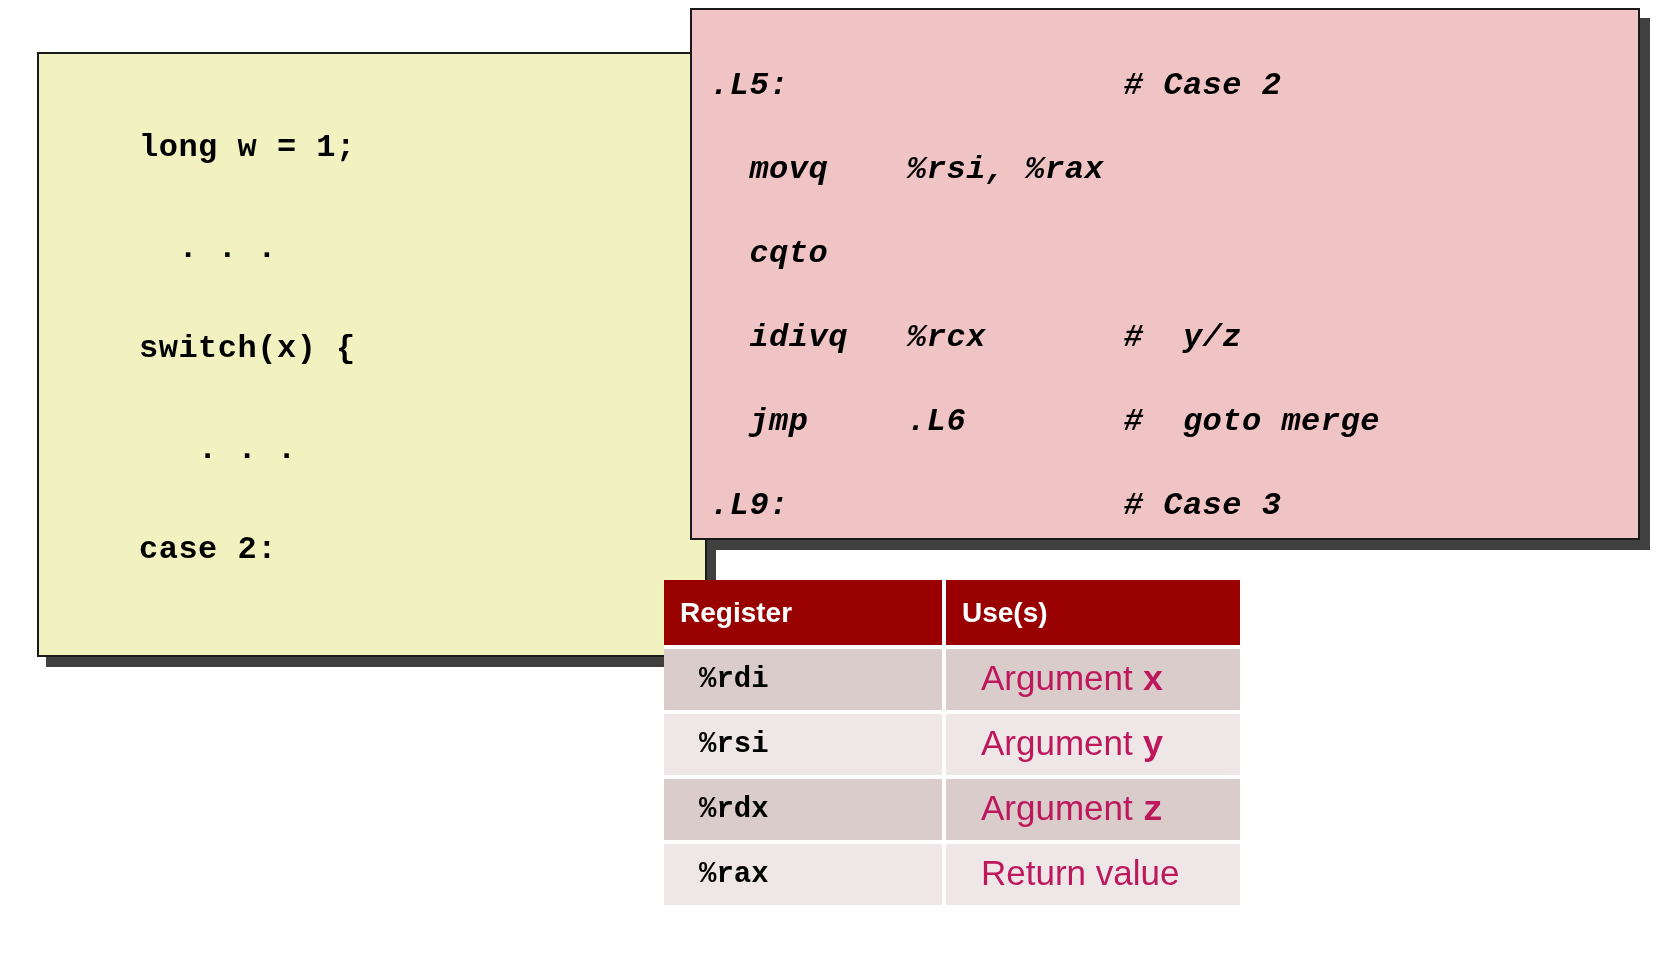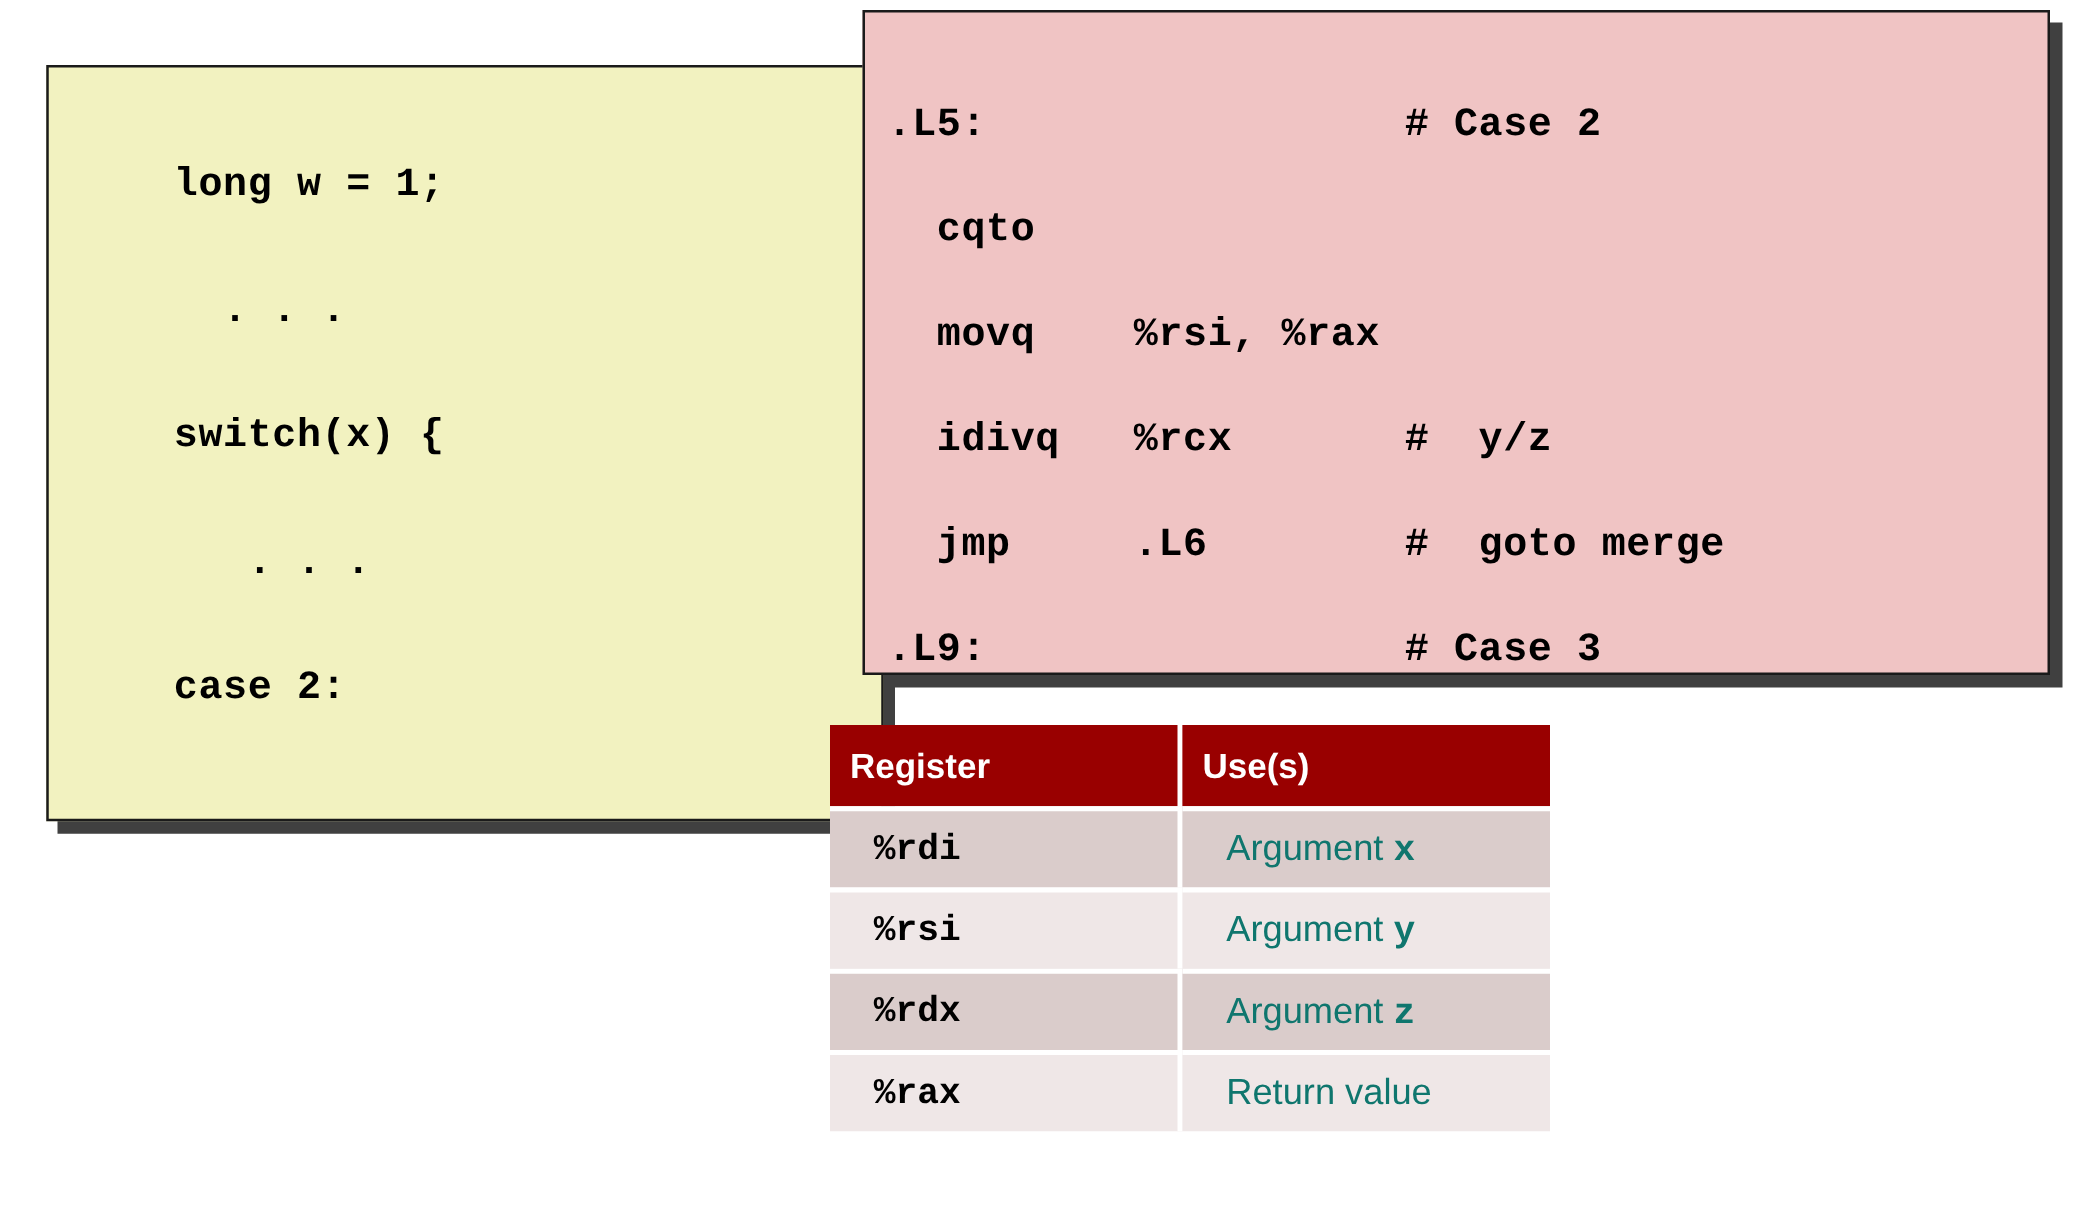--- a/index.html
+++ b/index.html
@@ -64,21 +64,22 @@
     width: 950px;
     height: 532px;
   }
   #asm-box {
     left: 690px;
     top: 8px;
     width: 950px;
     height: 532px;
     background: #F0C4C4;
     z-index: 2;
-    padding: 30px 0 0 0;
+    padding: 16px 0 0 0;
+    font-style: italic;
   }
   #asm-box .line {
     font-size: 32px;
     line-height: 48px;
     padding-left: 18px;
     letter-spacing: 0.5px;
   }
 
   
   #reg-table {
@@ -108,22 +109,22 @@
   #reg-table th.col-use { width: 294px; }
   #reg-table tbody tr.odd  td { background: #DACCCB; }
   #reg-table tbody tr.even td { background: #EFE7E7; margin-left: 39px; }
   #reg-table td.reg {
     font-family: "Liberation Mono", "DejaVu Sans Mono", monospace;
     font-weight: bold;
     font-size: 29px;
   }
   #reg-table td.use {
     font-family: "Liberation Sans", sans-serif;
-    font-size: 29px;
-    color: #0f766e;
+    font-size: 35px;
+    color: #be185d;
   }
   #reg-table td.use .mono {
     font-family: "Liberation Mono", "DejaVu Sans Mono", monospace;
     font-weight: bold;
   }
   
   #reg-table th.col-reg { border-right: 4px solid #ffffff; }
   #reg-table td.reg     { border-right: 4px solid #ffffff; }
   #reg-table tbody tr td { border-top: 4px solid #ffffff; padding-left: 35px; }
 </style>
@@ -140,22 +141,22 @@
   
   
   
   
   
 </div>
 
 <div class="shadow" id="asm-shadow"></div>
 <div class="codebox" id="asm-box">
   <div class="line">.L5:                 # Case 2</div>
+  <div class="line">  movq    %rsi, %rax</div>
   <div class="line">  cqto</div>
-  <div class="line">  movq    %rsi, %rax</div>
   <div class="line">  idivq   %rcx       #  y/z</div>
   <div class="line">  jmp     .L6        #  goto merge</div>
   <div class="line">.L9:                 # Case 3</div>
   
   
   
   
 </div>
 
 <table id="reg-table">

